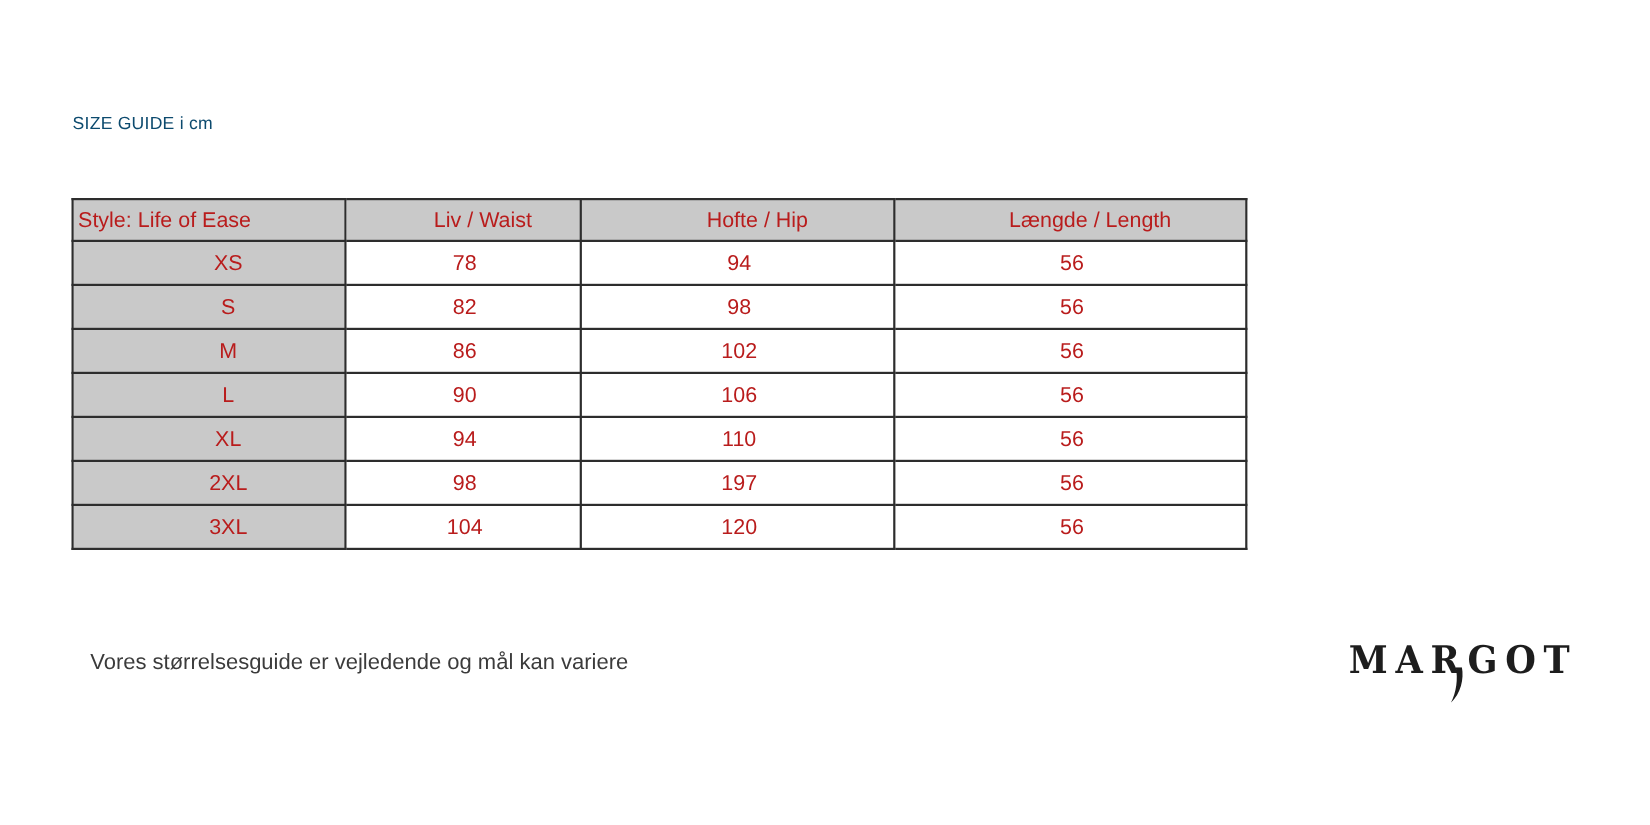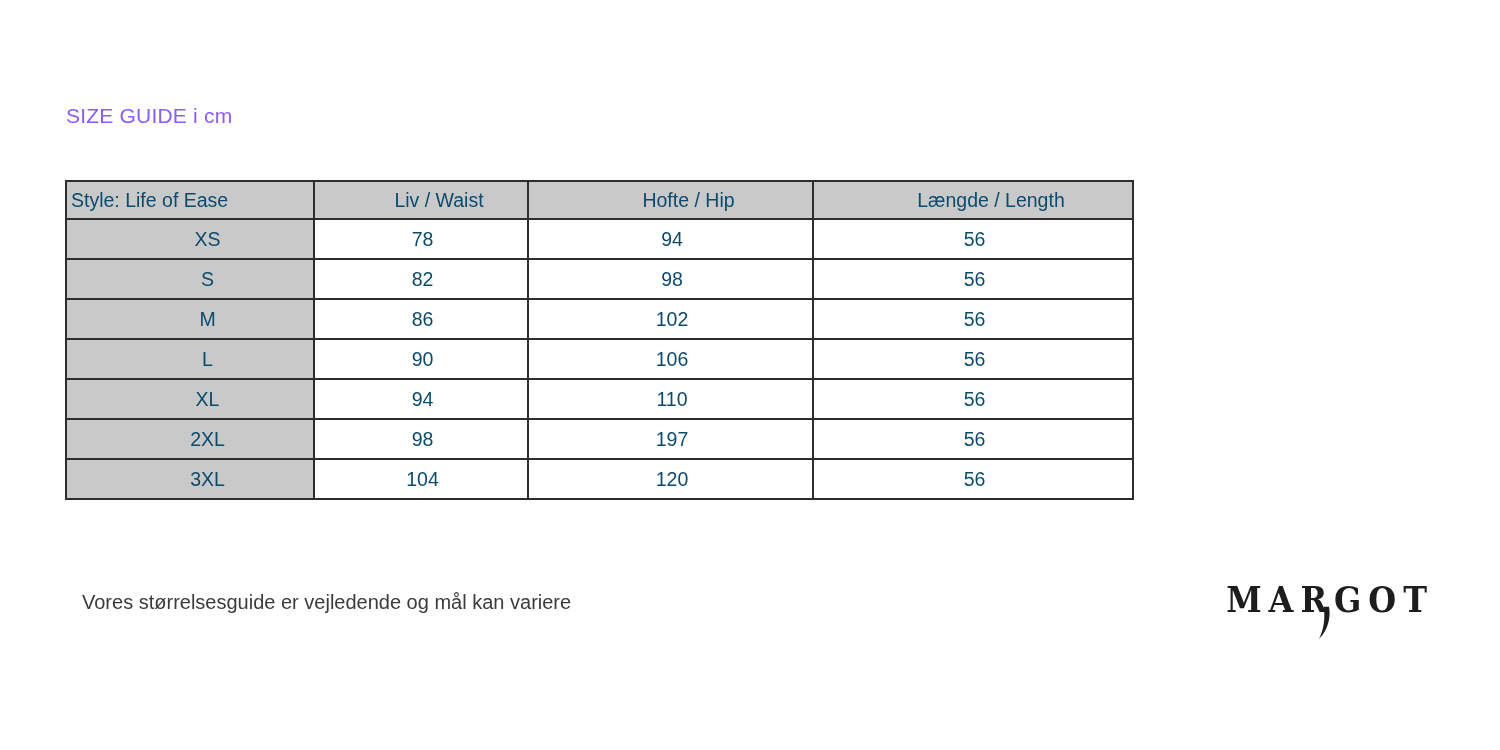--- a/index.html
+++ b/index.html
@@ -6,32 +6,32 @@
   html, body {
     width: 1500px; height: 750px;
     background: #ffffff;
     font-family: "Liberation Sans", sans-serif;
     overflow: hidden;
     position: relative;
   }
   .page-title {
     position: absolute;
     left: 66px; top: 104px;
-    font-size: 21px;
-    color: #8b5cf6;
+    font-size: 16px;
+    color: #0c4a6e;
     letter-spacing: 0.2px;
   }
   .size-table {
     position: absolute;
     left: 65px; top: 180px;
     width: 1067px;
     border-collapse: collapse;
     table-layout: fixed;
     font-size: 19.5px;
-    color: #0c4a6e;
+    color: #b91c1c;
   }
   .size-table th, .size-table td {
     border: 2px solid #2d2d2d;
     height: 40px;
     vertical-align: middle;
     font-weight: normal;
     white-space: nowrap;
     overflow: hidden;
   }
   .size-table thead th {

